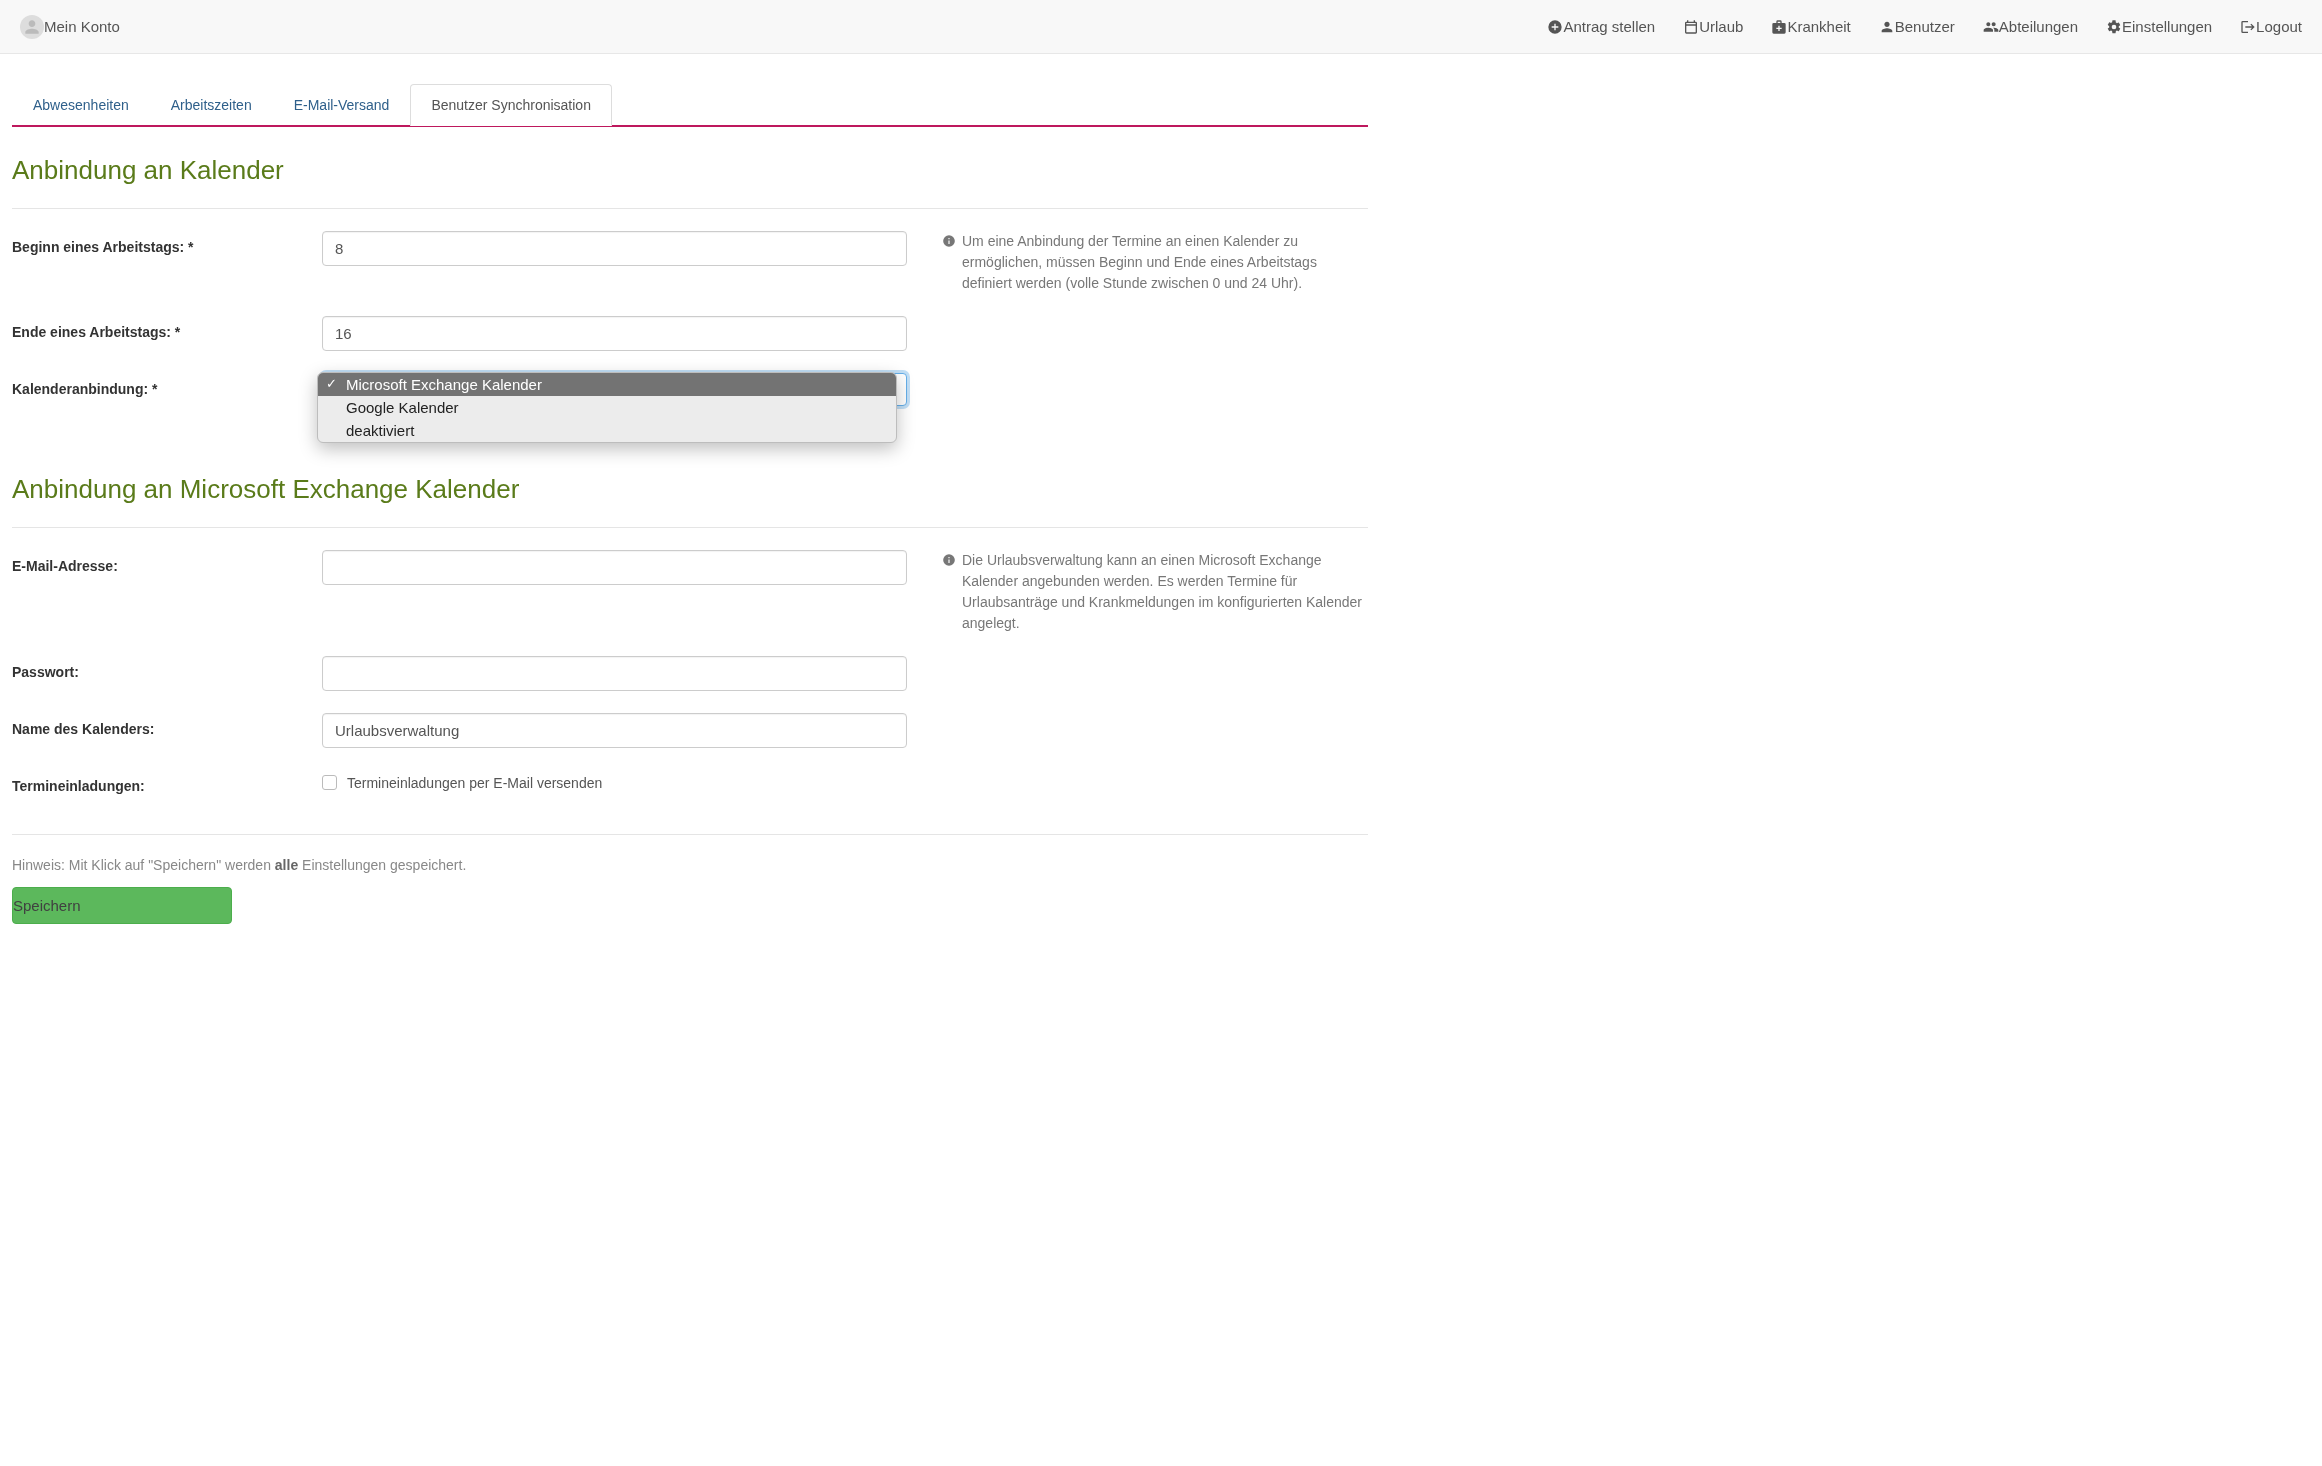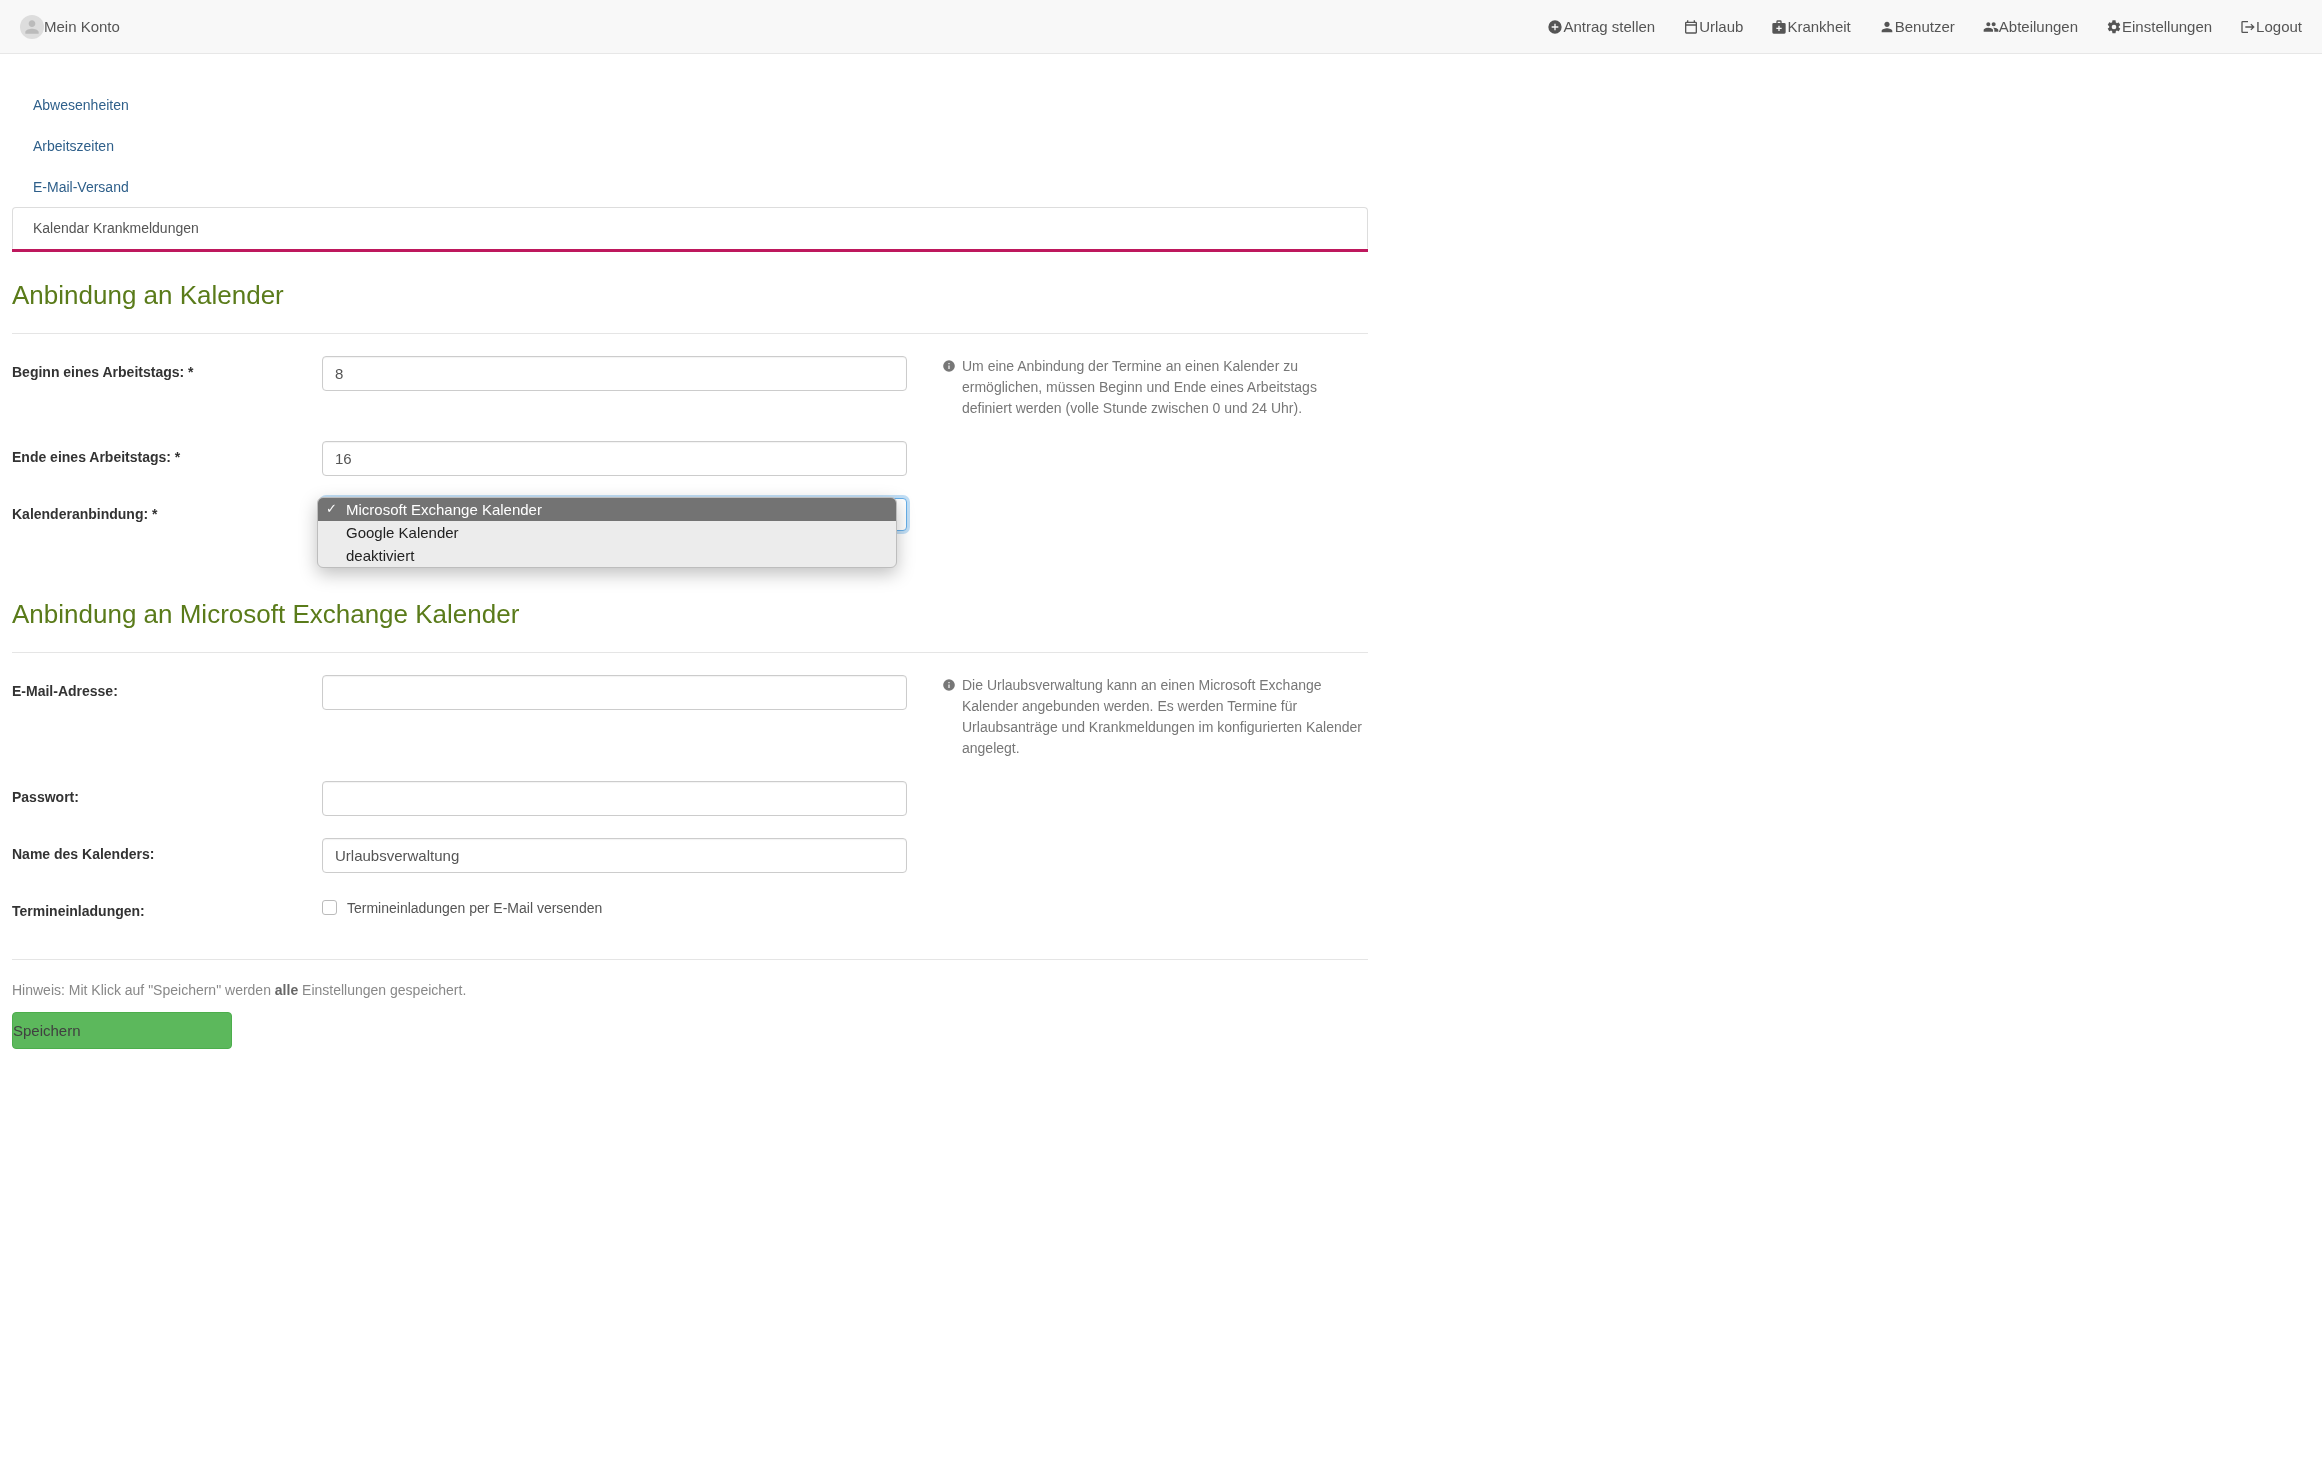--- a/index.html
+++ b/index.html
@@ -9,21 +9,21 @@
     .topnav-left { display: flex; align-items: center; gap: 10px; }
     .topnav-right { margin-left: auto; display: flex; align-items: center; gap: 28px; }
     .nav-item { display: flex; align-items: center; color: #555; cursor: pointer; font-size: 15px; }
     .avatar-icon { width: 24px; height: 24px; border-radius: 50%; background: #ddd; display: inline-flex; align-items: center; justify-content: center; }
     .avatar-icon svg { width: 20px; height: 20px; fill: #bbb; }
     .nav-icon { width: 16px; height: 16px; display: inline-flex; align-items: center; justify-content: center; }
     .nav-icon svg { width: 16px; height: 16px; fill: #555; }
     
     .content { padding: 0 12px 40px; max-width: 1380px; }
     
-    .tabs { display: flex; border-bottom: 4px solid #be185d; margin-top: 30px; flex-direction: column; }
+    .tabs { display: flex; border-bottom: 2px solid #be185d; margin-top: 30px; }
     .tab { padding: 12px 20px; color: #2e5f8a; cursor: pointer; font-size: 14px; border: 1px solid transparent; margin-bottom: -1px; }
     .tab.active { color: #555; background: #fff; border: 1px solid #ddd; border-bottom-color: #fff; border-radius: 4px 4px 0 0; }
     
     .section-heading { font-family: "Trebuchet MS", sans-serif; font-size: 26px; font-weight: normal; color: #5a7b1a; margin-top: 28px; padding-bottom: 22px; border-bottom: 1px solid #e5e5e5; }
     
     .form-row { display: flex; align-items: flex-start; margin-top: 22px; }
     .form-label { width: 310px; font-weight: bold; color: #333; font-size: 14px; padding-top: 8px; flex-shrink: 0; }
     .form-field { width: 585px; flex-shrink: 0; }
     .form-help { flex: 1; padding-left: 35px; color: #777; font-size: 14px; line-height: 1.5; display: flex; align-items: flex-start; gap: 6px; }
     .form-help-icon { flex-shrink: 0; margin-top: 2px; }
@@ -127,21 +127,21 @@
   </div>
 </div>
 
 <div class="content">
 
   
   <div class="tabs">
     <div class="tab">Abwesenheiten</div>
     <div class="tab">Arbeitszeiten</div>
     <div class="tab">E-Mail-Versand</div>
-    <div class="tab active">Kalendar Krankmeldungen</div>
+    <div class="tab active">Benutzer Synchronisation</div>
   </div>
 
   
   <h2 class="section-heading">Anbindung an Kalender</h2>
 
   <div class="form-row">
     <div class="form-label">Beginn eines Arbeitstags: *</div>
     <div class="form-field">
       <input class="form-control" type="text" value="8" style="">
     </div>

